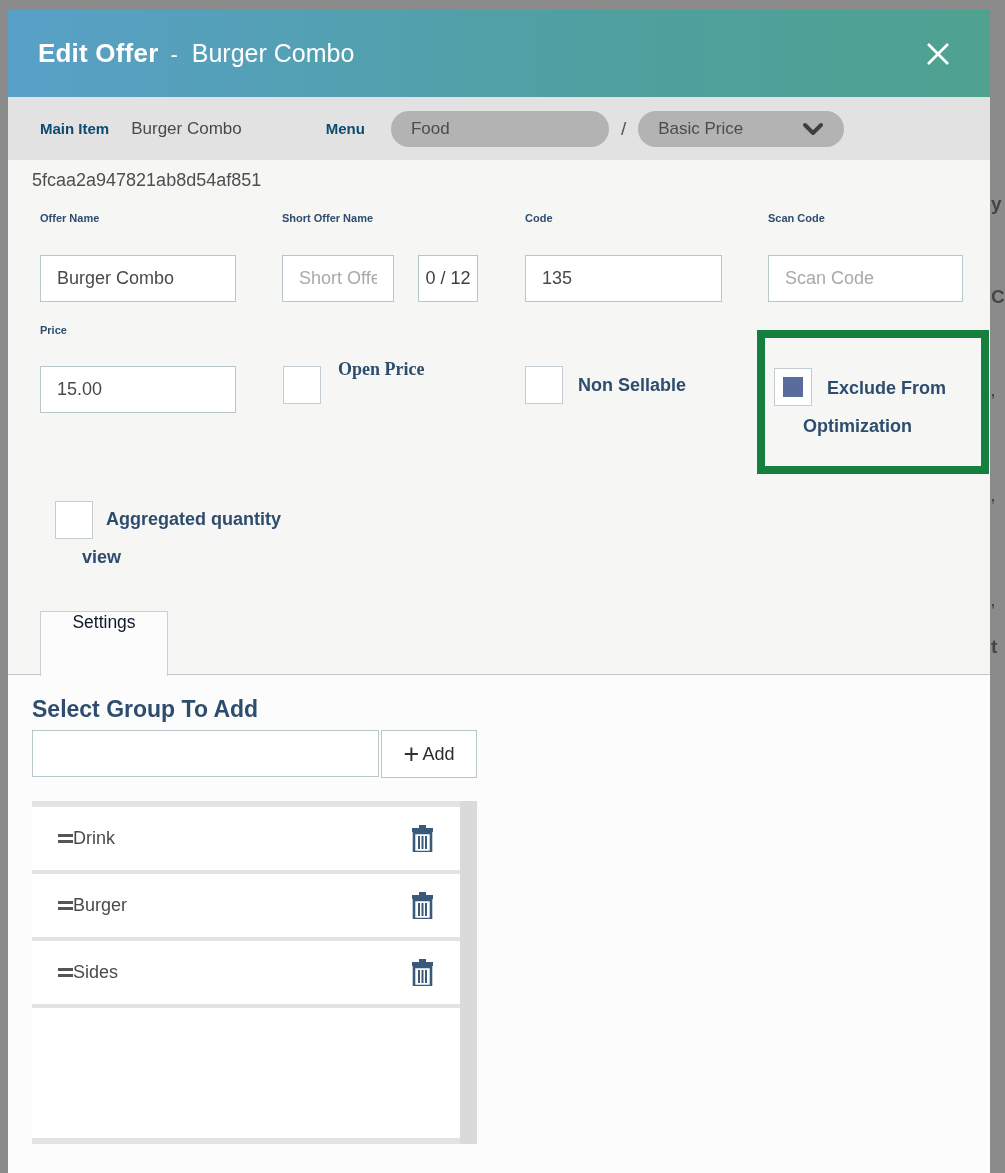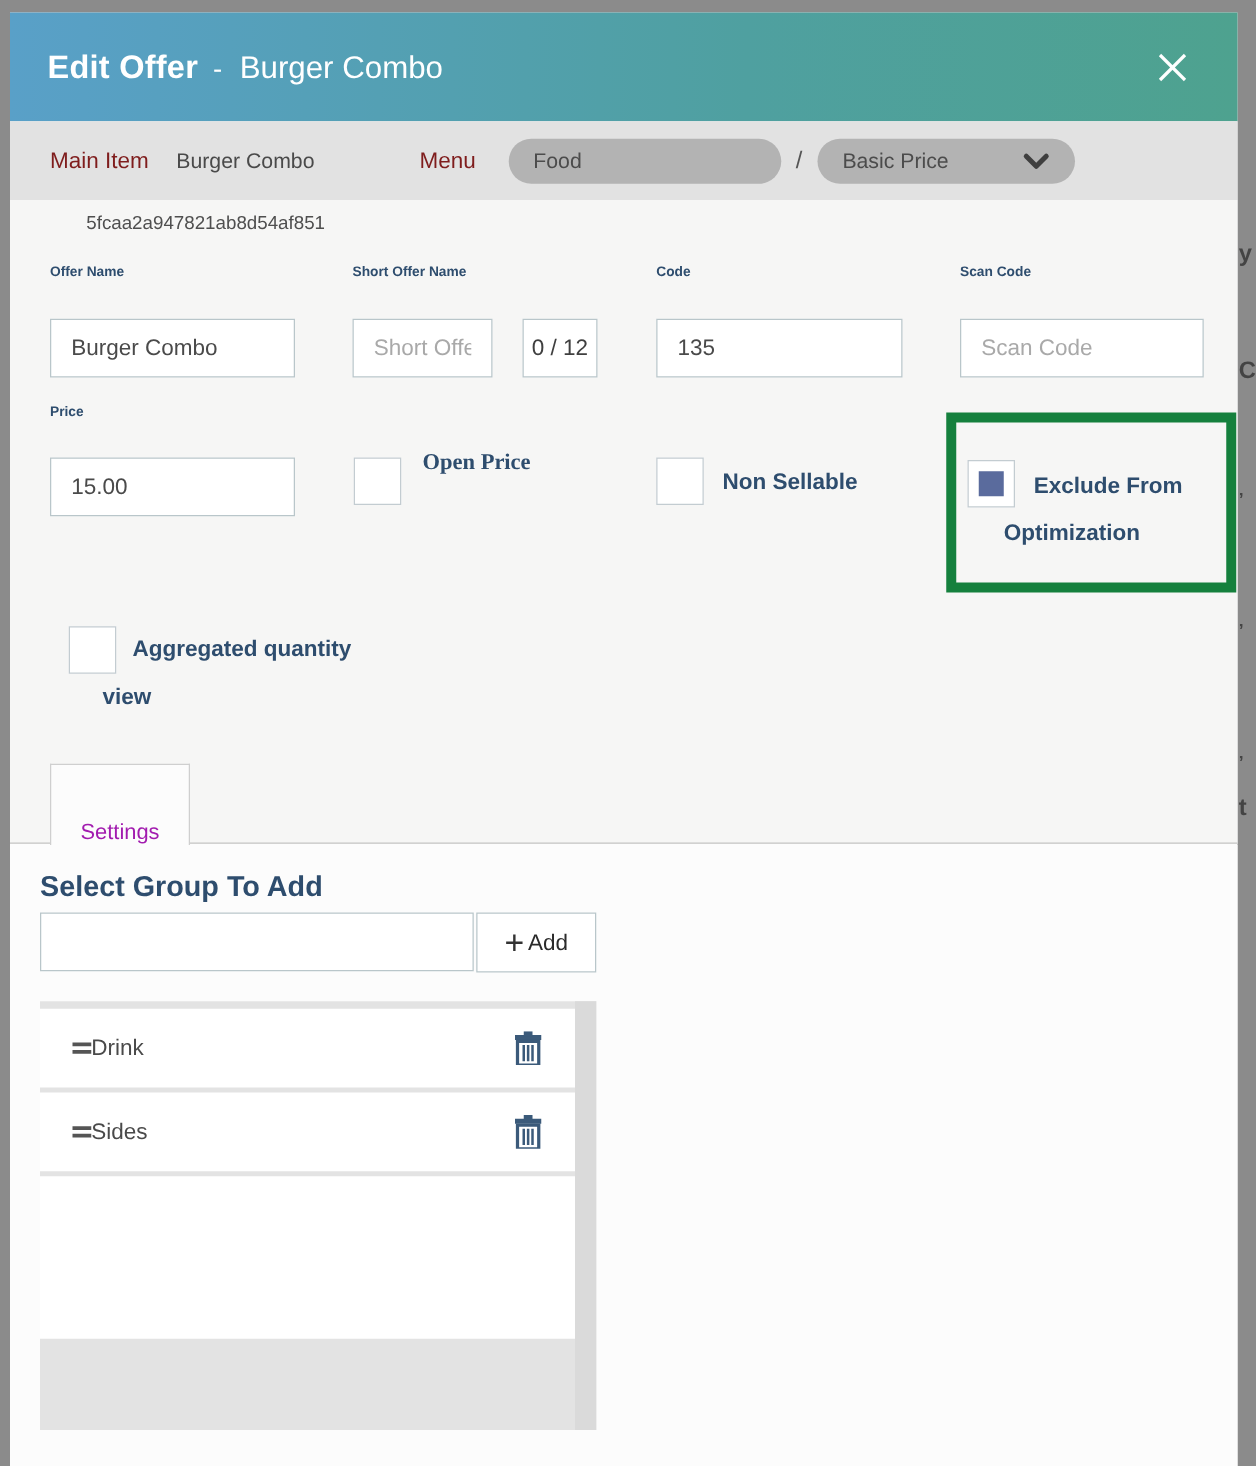--- a/index.html
+++ b/index.html
@@ -19,33 +19,33 @@
   .title-wrap { display:flex; align-items:baseline; color:#fff; }
   .title-main { font-size:26px; font-weight:bold; letter-spacing:.2px; }
   .title-sep { font-size:22px; margin:0 14px 0 12px; }
   .title-sub { font-size:25px; font-weight:400; }
   .close-btn { margin-left:auto; width:44px; height:44px; display:flex; align-items:center;
     justify-content:center; cursor:pointer; }
 
   
   .subheader { position:absolute; left:0; top:87px; width:100%; height:63px; background:#e2e2e2;
     display:flex; align-items:center; padding-left:32px; }
-  .sh-label { color:#7f1d1d; font-size:18px; font-weight:normal; }
+  .sh-label { color:#0c4a6e; font-size:15px; font-weight:bold; }
   .sh-value { color:#4a4a4a; font-size:17px; margin-left:22px; }
   .sh-menu { margin-left:84px; }
   .pill { height:36px; border-radius:18px; background:#b3b3b3; display:flex; align-items:center;
     color:#4c4c4c; font-size:17px; padding:0 20px; }
   .pill-category { width:218px; margin-left:26px; }
   .pill-slash { color:#555; font-size:19px; margin:0 12px; }
   .pill-pricelevel { width:206px; justify-content:space-between; cursor:pointer; }
 
   
   .form-area { position:absolute; left:0; top:150px; width:100%; height:515px; background:#f6f6f5;
     border-bottom:1px solid #c4c4c4; }
-  .record-id { position:absolute; left:24px; top:10px; font-size:15px; color:#4f4f4f;margin-left:37px; }
+  .record-id { position:absolute; left:24px; top:10px; font-size:18px; color:#4f4f4f; }
   .f-label { position:absolute; color:#2e4d6e; font-size:11px; font-weight:bold; }
   .txt-input { position:absolute; height:47px; background:#fff; border:1.5px solid #b9c6ca;
     font-family:inherit; font-size:18px; color:#4a4a4a; padding:0 16px; outline:none; }
   .txt-input::placeholder { color:#a9a9a9; }
   .lbl-offer { left:32px; top:52px; } .inp-offer { left:32px; top:95px; width:196px; }
   .lbl-short { left:274px; top:52px; } .inp-short { left:274px; top:95px; width:112px; }
   .counter-box { position:absolute; left:410px; top:95px; width:60px; height:47px; background:#fff;
     border:1.5px solid #b9c6ca; display:flex; align-items:center; justify-content:center;
     font-size:18px; color:#3f3f3f; }
   .lbl-code { left:517px; top:52px; } .inp-code { left:517px; top:95px; width:197px; }
@@ -63,23 +63,23 @@
     border:8px solid #15803d; }
   .cb-exclude { position:absolute; left:9px; top:30px; }
   .cb-fill { width:20px; height:20px; background:#5a6b9d; }
   .excl-line1 { position:absolute; left:62px; top:40px; color:#2e4d6e; font-size:18px; font-weight:bold; }
   .excl-line2 { position:absolute; left:38px; top:78px; color:#2e4d6e; font-size:18px; font-weight:bold; }
 
   .cb-agg { position:absolute; left:47px; top:341px; }
   .agg-line1 { position:absolute; left:98px; top:349px; }
   .agg-line2 { position:absolute; left:74px; top:387px; }
 
-  .tab { position:absolute; left:32px; top:451px; width:112px; height:65px; background:#fcfcfc;
-    border:1px solid #cfcfcf; border-bottom:none; display:flex; align-items:flex-end;
-    justify-content:center; font-size:17.5px; color:#a21caf; cursor:pointer; z-index:2; }
+  .tab { position:absolute; left:32px; top:451px; width:128px; height:65px; background:#fcfcfc;
+    border:1px solid #cfcfcf; border-bottom:none; display:flex; align-items:flex-start;
+    justify-content:center; font-size:17.5px; color:#0f172a; cursor:pointer; z-index:2; }
 
   
   .lower { position:absolute; left:0; top:666px; width:100%; height:497px; background:#fcfcfc; }
   .section-title { position:absolute; left:24px; top:20px; color:#2e4d6e; font-size:23px; font-weight:bold; }
   .inp-group { left:24px; top:54px; width:347px; }
   .add-btn { position:absolute; left:373px; top:54px; width:96px; height:48px; background:#fff;
     border:1.5px solid #b9c6ca; display:flex; align-items:center; justify-content:center;
     cursor:pointer; color:#2b2b2b; }
   .add-plus { font-size:27px; font-weight:300; line-height:0; margin-right:3px; color:#333; }
   .add-text { font-size:18px; }
@@ -203,20 +203,37 @@
               <rect x="1" y="3" width="21" height="4" fill="#3b5a7a"></rect>
               <rect x="8" y="0" width="7" height="4" fill="#3b5a7a"></rect>
               <path d="M3 8 h17 v19 h-17 z" fill="none" stroke="#3b5a7a" stroke-width="2.6"></path>
               <line x1="8" y1="11" x2="8" y2="24" stroke="#3b5a7a" stroke-width="2"></line>
               <line x1="11.5" y1="11" x2="11.5" y2="24" stroke="#3b5a7a" stroke-width="2"></line>
               <line x1="15" y1="11" x2="15" y2="24" stroke="#3b5a7a" stroke-width="2"></line>
             </svg>
           </div>
         </div>
 
+        <div class="g-row">
+          <div class="drag-handle">
+              <span></span>
+              <span></span>
+            </div>
+          <span class="g-name">Burger</span>
+          <div class="trash-btn">
+            <svg width="23" height="27" viewBox="0 0 23 27">
+              <rect x="1" y="3" width="21" height="4" fill="#3b5a7a"></rect>
+              <rect x="8" y="0" width="7" height="4" fill="#3b5a7a"></rect>
+              <path d="M3 8 h17 v19 h-17 z" fill="none" stroke="#3b5a7a" stroke-width="2.6"></path>
+              <line x1="8" y1="11" x2="8" y2="24" stroke="#3b5a7a" stroke-width="2"></line>
+              <line x1="11.5" y1="11" x2="11.5" y2="24" stroke="#3b5a7a" stroke-width="2"></line>
+              <line x1="15" y1="11" x2="15" y2="24" stroke="#3b5a7a" stroke-width="2"></line>
+            </svg>
+          </div>
+        </div>
 
         <div class="g-row">
           <div class="drag-handle">
               <span></span>
               <span></span>
             </div>
           <span class="g-name">Sides</span>
           <div class="trash-btn">
             <svg width="23" height="27" viewBox="0 0 23 27">
               <rect x="1" y="3" width="21" height="4" fill="#3b5a7a"></rect>

